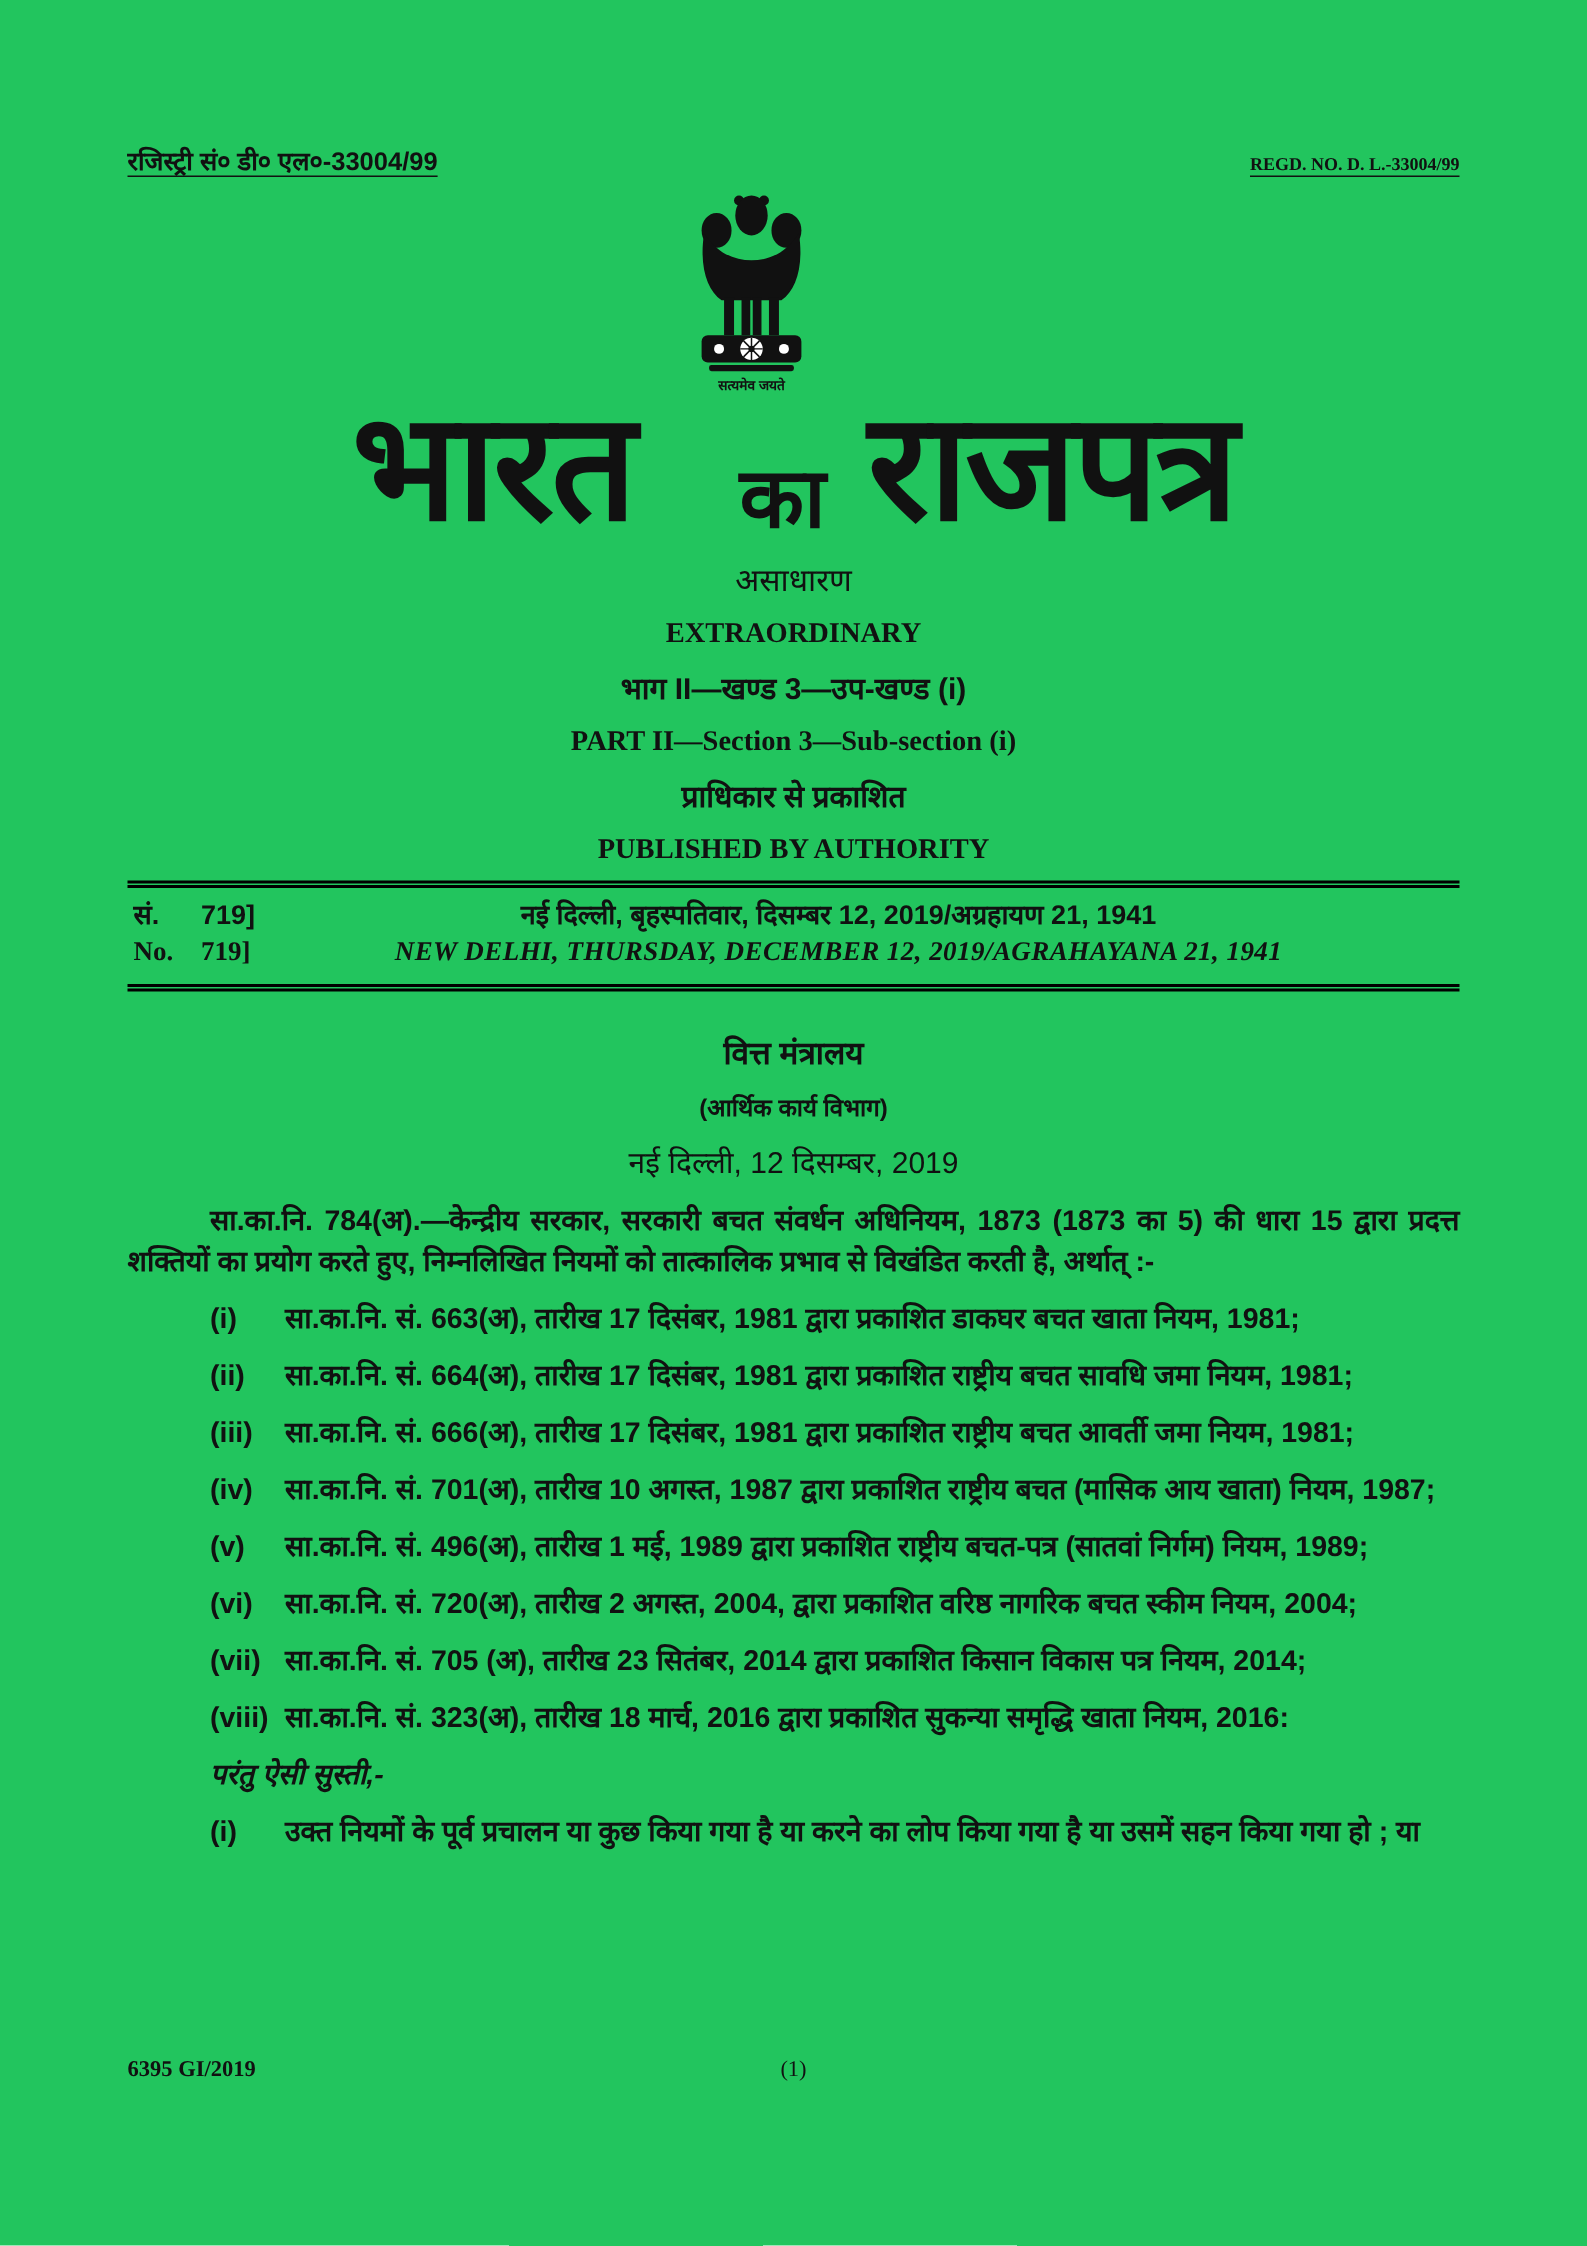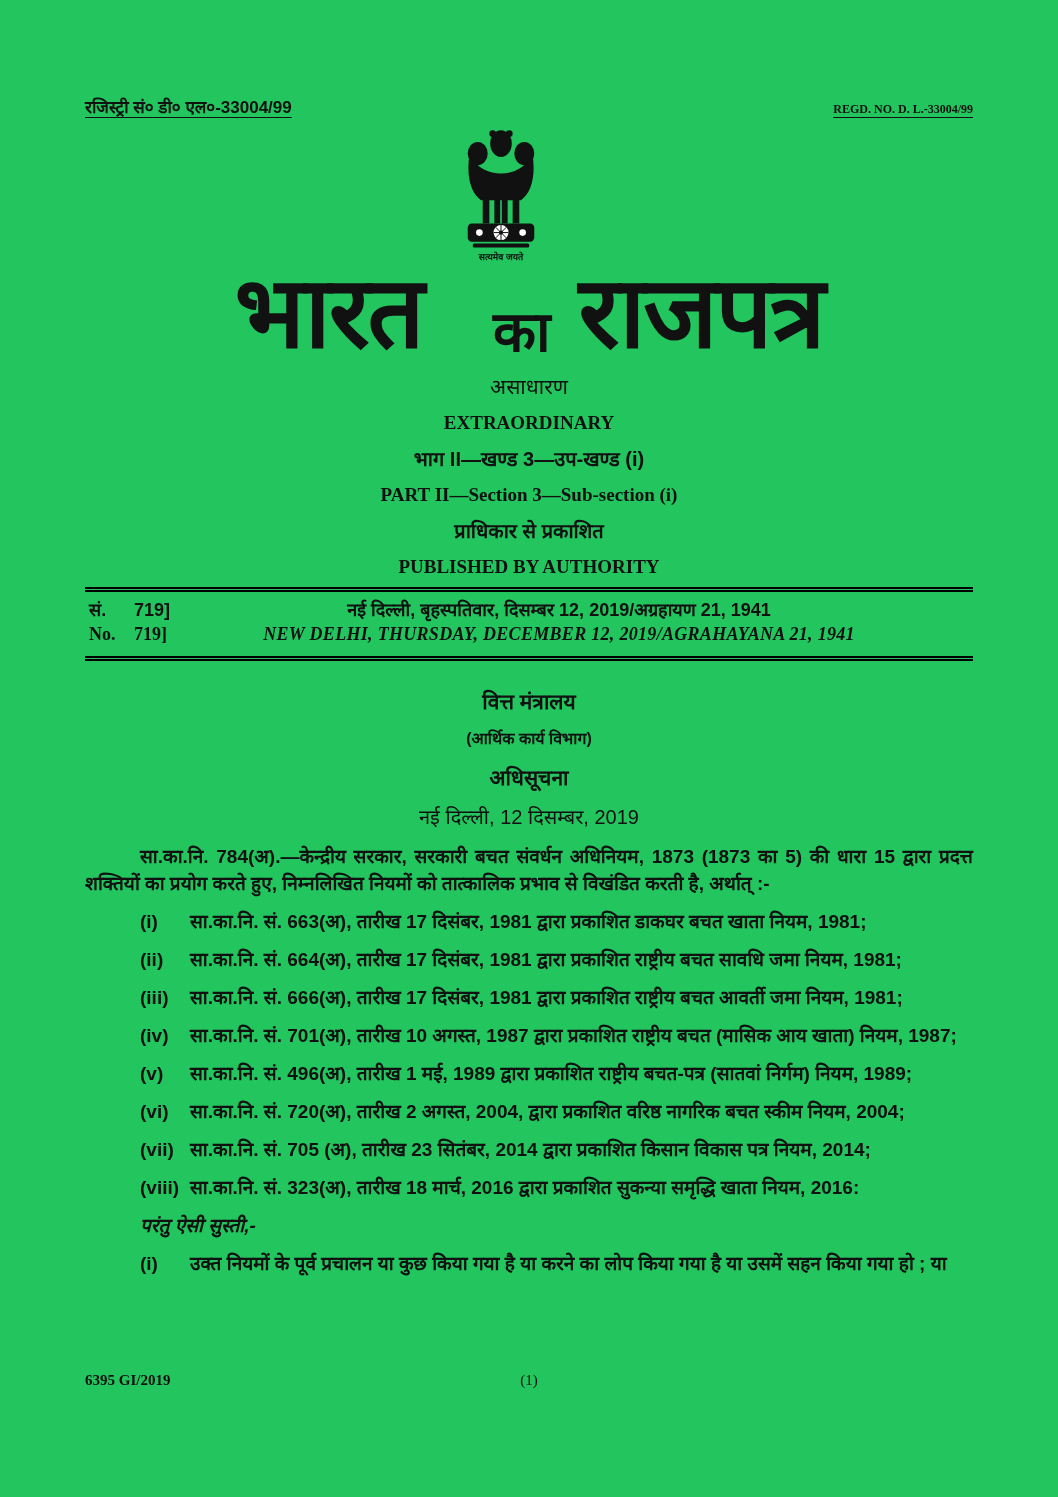--- a/index.html
+++ b/index.html
@@ -113,21 +113,20 @@
       <span class="issue-date">नई दिल्ली, बृहस्पतिवार, दिसम्बर 12, 2019/अग्रहायण 21, 1941</span>
     </div>
     <div class="issue-row">
       <span class="issue-label en">No.</span><span class="issue-num en">719]</span>
       <span class="issue-date en">NEW DELHI, THURSDAY, DECEMBER 12, 2019/AGRAHAYANA 21, 1941</span>
     </div>
   </div>
 
   <div class="ministry-name c">वित्त मंत्रालय</div>
   <div class="ministry-dept c">(आर्थिक कार्य विभाग)</div>
-  <div class="notification c">अधिसूचना</div>
   <div class="place-date c">नई दिल्ली, 12 दिसम्बर, 2019</div>
 
   <div class="body-text">
     <p class="para"><span class="para-lead">सा.का.नि. 784(अ).</span><span>—केन्द्रीय सरकार, सरकारी बचत संवर्धन अधिनियम, 1873 (1873 का 5) की धारा 15 द्वारा प्रदत्त शक्तियों का प्रयोग करते हुए, निम्नलिखित नियमों को तात्कालिक प्रभाव से विखंडित करती है, अर्थात् :-</span></p>
 
     <div class="li">
       <span class="m">(i)</span>
       <span>सा.का.नि. सं. 663(अ), तारीख 17 दिसंबर, 1981 द्वारा प्रकाशित डाकघर बचत खाता नियम, 1981;</span>
     </div>
     <div class="li">

